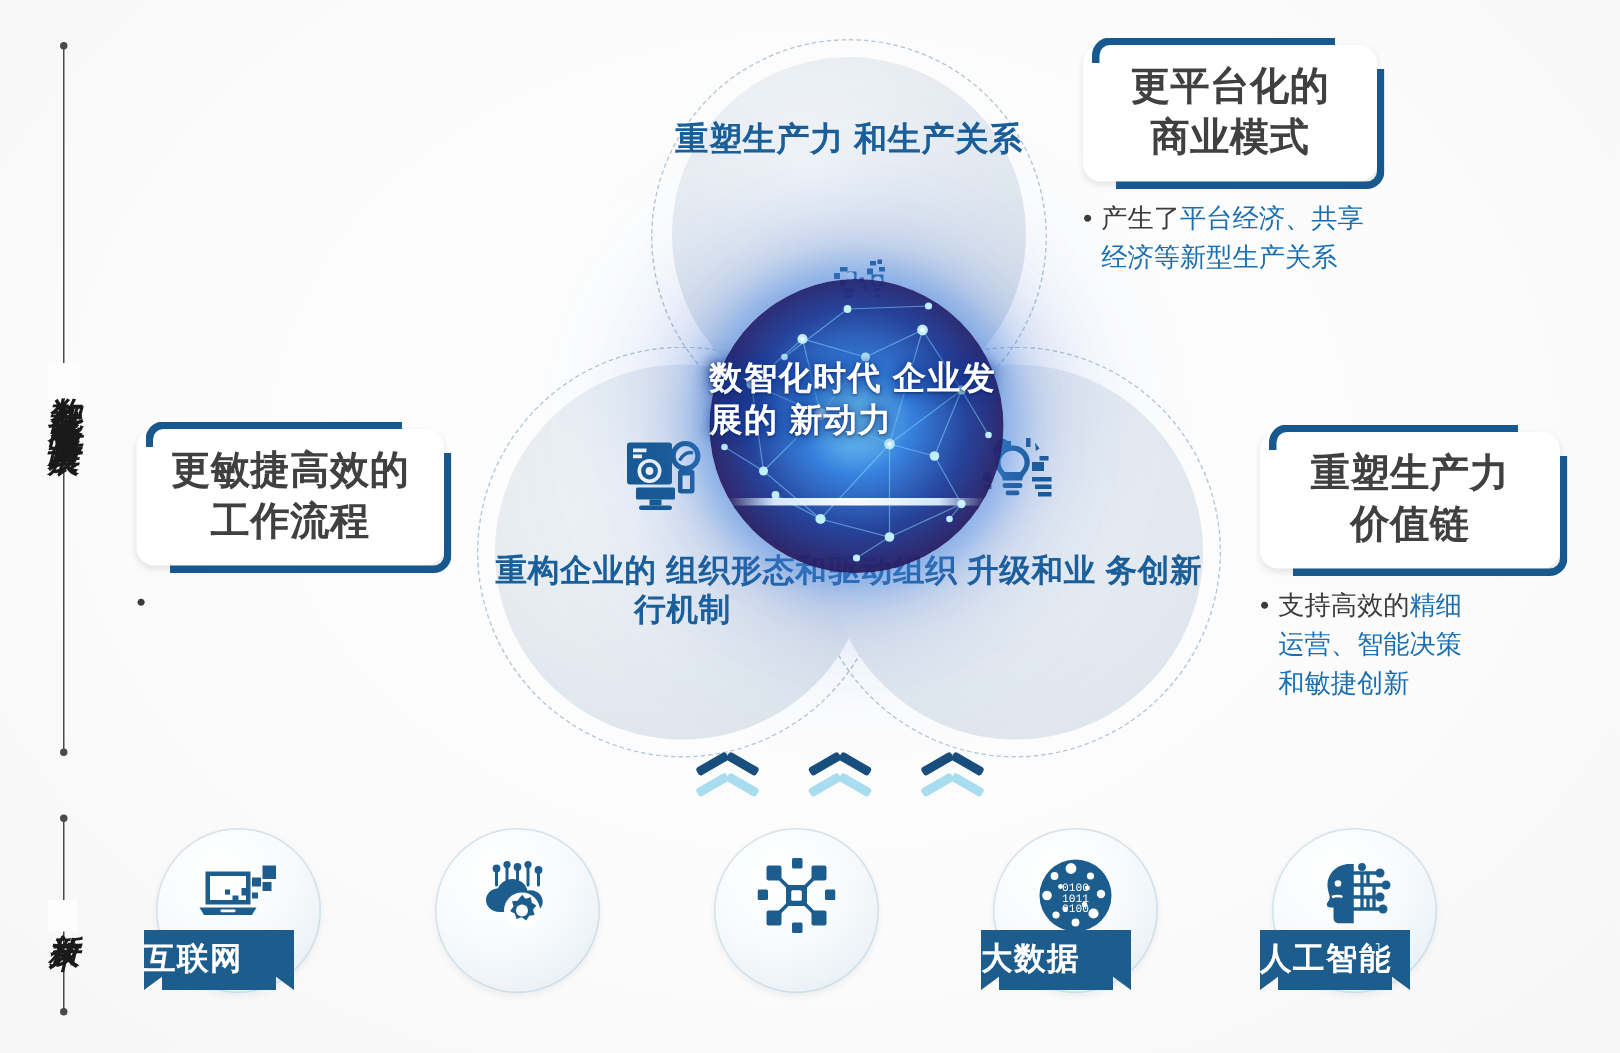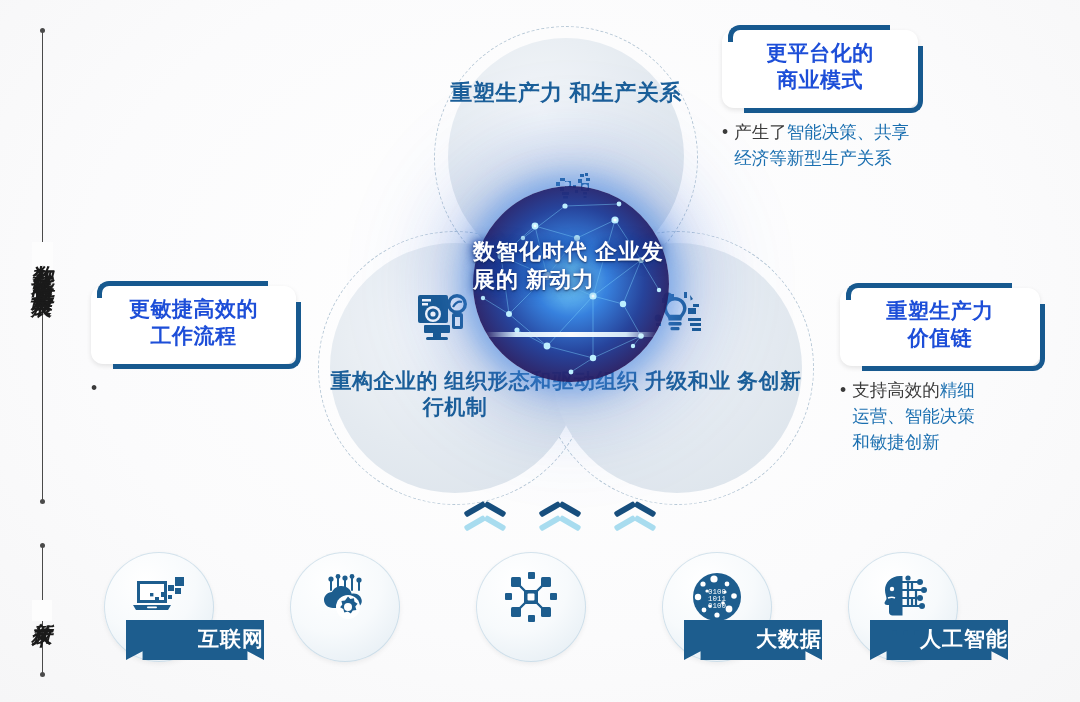--- a/index.html
+++ b/index.html
@@ -112,22 +112,22 @@
   }
   
   .cbox::after {
     right: -5px; top: 16px; bottom: -5px; left: 22px;
     border-right: 5px solid #17598f;
     border-bottom: 5px solid #17598f;
     border-bottom-right-radius: 12px;
   }
   .ctitle {
     position: relative; z-index: 2;
-    font-weight: 700; color: #1d4ed8; font-size: 21px; line-height: 1.3;
-    text-align: center; letter-spacing: .5px; white-space: pre-line; font-family: Liberation Mono, monospace;
+    font-weight: 700; color: #404040; font-size: 26px; line-height: 1.3;
+    text-align: center; letter-spacing: .5px; white-space: pre-line;
   }
   .cbody {
     margin-top: 11px; display: flex; gap: 6px;
     font-size: 17.5px; line-height: 1.5; color: #3b3b3b;
   }
   .cbullet { color: #3b3b3b; flex: 0 0 auto; line-height: 1.5; }
   .cbody .hl { color: #1b6fb0; }
   .cbody .txt { white-space: pre-line; }
 
   #callout-workflow { left: 91px; top: 286px; width: 205px; }
@@ -153,26 +153,25 @@
   #techrow { position: absolute; left: 96px; top: 552px; width: 950px; height: 126px; }
   .tech { position: absolute; width: 126px; height: 126px; }
   .tech .bubble {
     position: absolute; left: 8px; top: 0; width: 110px; height: 110px; border-radius: 50%;
     background: radial-gradient(circle at 38% 28%, #ffffff 0%, #f7fafc 48%, #eaf1f6 78%, #dfe9f1 100%);
     box-shadow: inset 0 0 0 1px rgba(180,205,222,.55), 0 2px 5px rgba(0,0,0,.06);
   }
   .tech .ticon { position: absolute; left: 8px; top: 14px; width: 110px; height: 62px;
                  display: flex; align-items: center; justify-content: center; }
   .ribbon {
-    position: absolute; left: 0; top: 68px; width: 138px; height: 40px;
+    position: absolute; left: 0; top: 68px; width: 100px; height: 40px;
     background: #1d5d8e;
     clip-path: polygon(0 0, 100% 0, 100% 100%, 88% 78%, 88% 100%, 12% 100%, 12% 78%, 0 100%);
-    display: flex; align-items: center; justify-content: flex-end;
+    display: flex; align-items: center; justify-content: flex-start;
     box-shadow: 0 2px 4px rgba(0,0,0,.18);
-    margin-left: 30px;
   }
   .ribbon span {
     color: #ffffff; font-weight: 700; font-size: 21px; letter-spacing: 1px;
     margin-top: -2px;
   }
   #tech-0 { left: 0px;   }
   #tech-1 { left: 186px; }
   #tech-2 { left: 372px; }
   #tech-3 { left: 558px; }
   #tech-4 { left: 744px; }
@@ -319,21 +318,21 @@
     </div>
   </div>
 
   <div class="callout" id="callout-platform">
     <div class="cbox">
       <div class="ctitle">更平台化的
 商业模式</div>
     </div>
     <div class="cbody" style="width:260px;">
       <span class="cbullet">•</span>
-      <span class="txt"><span>产生了</span><span class="hl">智能决策、共享
+      <span class="txt"><span>产生了</span><span class="hl">平台经济、共享
 经济等新型生产关系</span></span>
     </div>
   </div>
 
   <div class="callout" id="callout-value">
     <div class="cbox">
       <div class="ctitle">重塑生产力
 价值链</div>
     </div>
     <div class="cbody">

